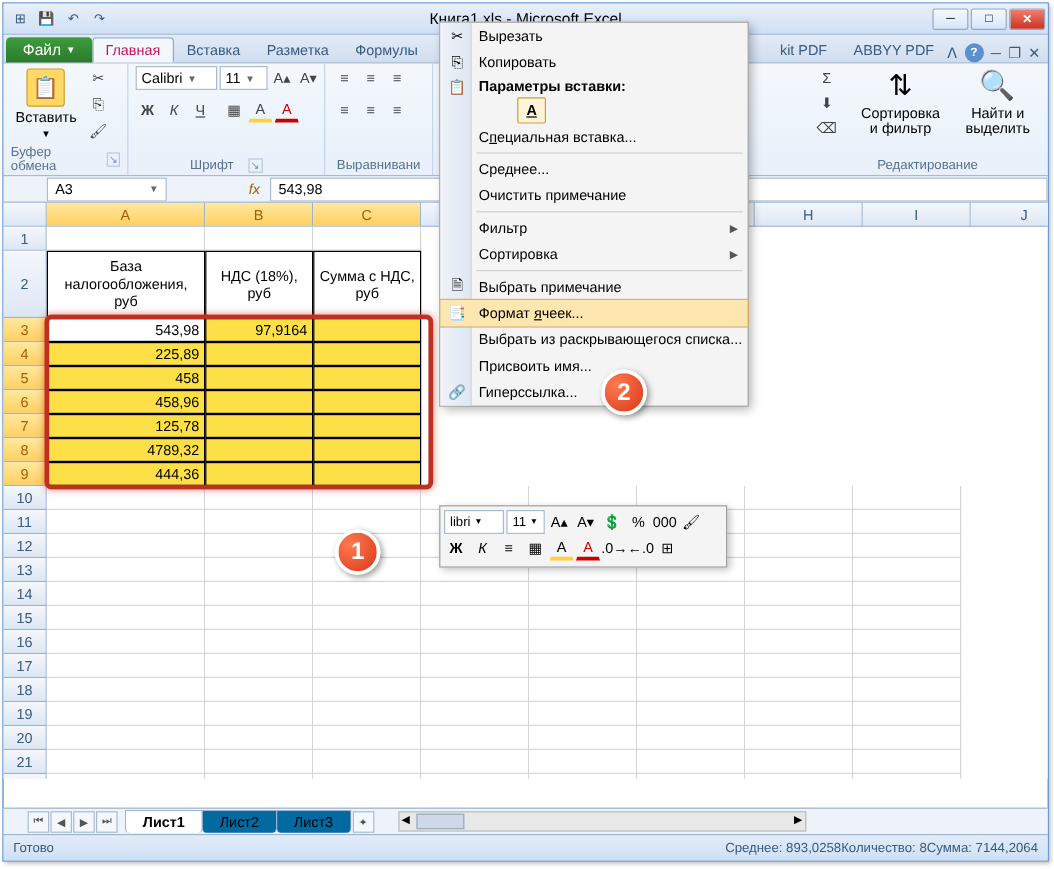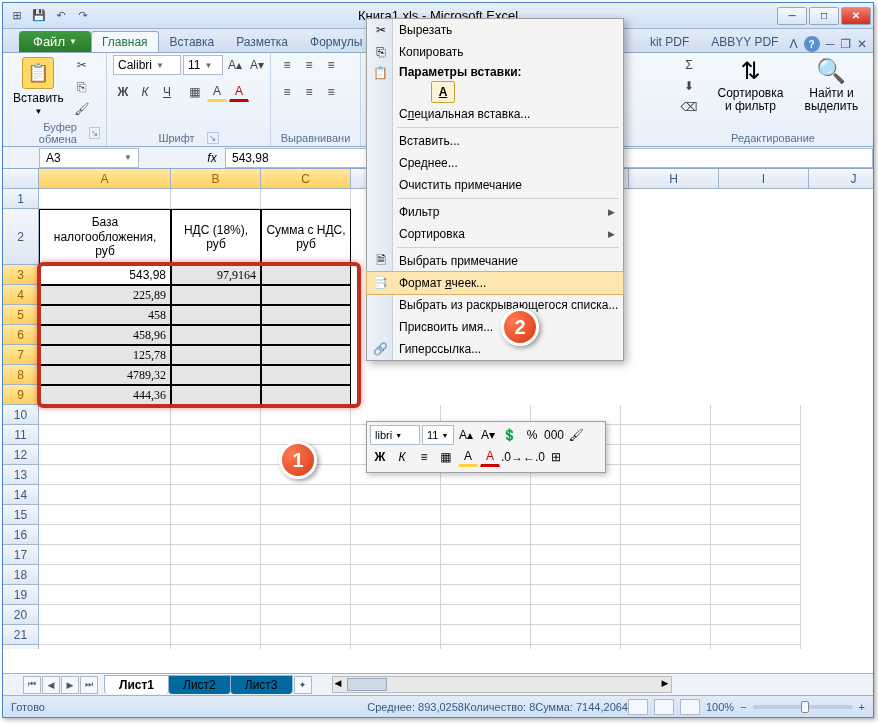--- a/index.html
+++ b/index.html
@@ -9,62 +9,62 @@
   .window { width: 872px; height: 716px; margin: 2px; border: 1px solid #4a85c4; background: #fff; position: relative; box-shadow: 2px 2px 4px rgba(0,0,0,0.3); }
   .titlebar { height: 26px; background: linear-gradient(#e9f0fa,#cfe0f5); display: flex; align-items: center; border-bottom: 1px solid #9db4d0; position: relative; }
   .titlebar-left { display: flex; gap: 2px; padding-left: 4px; }
   .tb-btn { width: 20px; height: 18px; display: flex; align-items: center; justify-content: center; font-size: 11px; color: #3a5a80; }
   .title-center { position: absolute; left: 0; right: 0; text-align: center; font-size: 13px; }
   .win-controls { margin-left: auto; display: flex; gap: 2px; padding-right: 2px; }
   .win-btn { width: 30px; height: 18px; border: 1px solid #9ab; border-radius: 2px; background: linear-gradient(#f5f9ff,#d5e6f8); display: flex; align-items: center; justify-content: center; font-size: 10px; }
   .win-btn.close { background: linear-gradient(#f08070,#d03020); color: #fff; font-weight: bold; }
   
   
-  .ribbon-tabs { height: 24px; background: linear-gradient(#e2ecf8,#d0ddef); display: flex; align-items: end; padding-left: 16px; border-bottom: 1px solid #8fa9c8; gap: 0; }
+  .ribbon-tabs { height: 24px; background: linear-gradient(#e2ecf8,#d0ddef); display: flex; align-items: end; padding-left: 2px; border-bottom: 1px solid #8fa9c8; gap: 0; }
   .file-btn { background: linear-gradient(#3f9c3f,#2a7a2a); color: #fff; padding: 3px 14px; border-radius: 4px 4px 0 0; font-size: 13px; display: flex; align-items: center; gap: 4px; }
   .rtab { padding: 3px 10px; font-size: 12px; color: #3a5a80; cursor: pointer; border: 1px solid transparent; border-bottom: none; }
-  .rtab.active { background: #f4f8fd; border-color: #8fa9c8; border-radius: 3px 3px 0 0; color: #15803d; text-align: center; }
+  .rtab.active { background: #f4f8fd; border-color: #8fa9c8; border-radius: 3px 3px 0 0; color: #be185d; text-align: center; }
   .help-area { margin-left: auto; display: flex; gap: 6px; padding-right: 6px; align-items: center; color: #3a5a80; }
   .help-icon { width: 16px; height: 16px; border-radius: 50%; background: #5a8fd0; color: #fff; display: flex; align-items: center; justify-content: center; font-size: 10px; font-weight: bold; }
   
   
   .ribbon { height: 94px; background: linear-gradient(#f4f8fd,#e8f0fa); border-bottom: 1px solid #8fa9c8; display: flex; }
   .group { border-right: 1px solid #c4d5ea; padding: 2px 6px 0; display: flex; flex-direction: column; }
   .group-body { flex: 1; display: flex; gap: 4px; align-items: flex-start; }
-  .group-label { text-align: right; font-size: 11px; color: #5a7090; padding: 2px 0; display: flex; justify-content: center; align-items: center; gap: 12px; }
+  .group-label { text-align: left; font-size: 11px; color: #5a7090; padding: 2px 0; display: flex; justify-content: center; align-items: center; gap: 12px; }
   .big-btn { display: flex; flex-direction: column; align-items: center; gap: 2px; padding: 2px 4px; }
   .big-icon { width: 32px; height: 32px; background: #ffd866; border: 1px solid #c9a030; border-radius: 3px; display: flex; align-items: center; justify-content: center; font-size: 18px; }
   .small-row { display: flex; gap: 2px; align-items: center; margin-bottom: 3px; }
   .mini-btn { width: 20px; height: 20px; border: 1px solid transparent; display: flex; align-items: center; justify-content: center; font-size: 12px; color: #444; }
   .combo { height: 20px; border: 1px solid #abc; background: #fff; display: flex; align-items: center; padding: 0 4px; font-size: 12px; gap: 4px; }
   .combo .caret { font-size: 8px; color: #666; }
   
   
   .namebox-row { height: 22px; display: flex; align-items: center; border-bottom: 1px solid #8fa9c8; background: #eef3fa; }
   .namebox { width: 100px; height: 20px; border: 1px solid #abc; background: #fff; margin-left: 36px; display: flex; align-items: center; padding: 0 6px; font-size: 12px; justify-content: space-between; }
-  .fx-label { width: 26px; text-align: center; font-style: italic; color: #000000; margin-left: 10px; }
+  .fx-label { width: 26px; text-align: center; font-style: italic; color: #a16207; margin-left: 10px; }
   .formula-input { flex: 1; height: 20px; border: 1px solid #abc; background: #fff; padding: 0 6px; font-size: 12px; display: flex; align-items: center; }
   
   
   .grid-area { position: relative; background: #fff; }
   .corner { position: absolute; left: 0; top: 0; width: 36px; height: 20px; background: linear-gradient(#f4f7fc,#dde7f4); border-right: 1px solid #9db4d0; border-bottom: 1px solid #9db4d0; }
   .col-headers { position: absolute; left: 36px; top: 0; height: 20px; display: flex; }
   .col-h { width: 90px; height: 20px; background: linear-gradient(#f4f7fc,#dde7f4); border-right: 1px solid #9db4d0; border-bottom: 1px solid #9db4d0; display: flex; align-items: center; justify-content: center; font-size: 12px; color: #3a5a80; }
   .col-h.sel { background: linear-gradient(#ffe8a0,#ffd060); color: #a06000; }
   .row-headers { position: absolute; left: 0; top: 20px; width: 36px; }
   .row-h { height: 20px; background: linear-gradient(#f4f7fc,#dde7f4); border-right: 1px solid #9db4d0; border-bottom: 1px solid #9db4d0; display: flex; align-items: center; justify-content: center; font-size: 12px; color: #3a5a80; }
   .row-h.tall { height: 56px; }
   .row-h.sel { background: linear-gradient(#ffe8a0,#ffd060); color: #a06000; }
   .cells { position: absolute; left: 36px; top: 20px; }
   .row { display: flex; height: 20px; }
   .row.tall { height: 56px; }
   .cell { width: 90px; height: 100%; border-right: 1px solid #d4d4d4; border-bottom: 1px solid #d4d4d4; display: flex; align-items: center; padding: 0 4px; font-size: 12px; background: #fff; overflow: hidden; }
   .cell.hdr { font-weight: normal; text-align: center; justify-content: center; border: 1px solid #000; white-space: pre-line; line-height: 1.2; }
   .cell.bord { border: 1px solid #000; }
-  .cell.sel { background: #e5e5e5; font-family: Liberation Serif, serif; }
+  .cell.sel { background: #fde047; }
   .cell.selactive { background: #fff; }
   .cell.ralign { justify-content: flex-end; }
   .cell.wideA { width: 132px; }
   .col-h.wideA { width: 132px; }
   
   .sel-border { position: absolute; border: 4px solid #c03020; border-radius: 6px; pointer-events: none; box-shadow: 0 0 6px rgba(192,48,32,0.5); }
   
   
   .context-menu { position: absolute; width: 258px; background: #f4f4f4; border: 1px solid #a0a0a0; box-shadow: 3px 3px 8px rgba(0,0,0,0.3); font-size: 12px; }
   .cm-item { height: 22px; display: flex; align-items: center; padding-left: 32px; position: relative; }
@@ -486,23 +486,20 @@
     <div class="cm-item tall">
       <span class="cm-icon">📋</span>
       <b style="margin-left:0">Параметры вставки:</b>
       <div class="paste-opt">А</div>
     </div>
     <div class="cm-item">
         <span>С<u class="acc">п</u>ециальная вставка...</span>
       </div>
     <div class="cm-sep"></div>
     <div class="cm-item">
-        <span>Вставить...</span>
-      </div>
-    <div class="cm-item">
         <span>Среднее...</span>
       </div>
     <div class="cm-item">
         <span>Очистить примечание</span>
       </div>
     <div class="cm-sep"></div>
     <div class="cm-item">
         <span>Фильтр</span>
         <span class="cm-arrow">▶</span>
       </div>
@@ -585,26 +582,15 @@
       <div style="position:absolute;right:2px;top:1px;font-size:9px">▶</div>
     </div>
   </div>
 
   <div class="statusbar">
     <span>Готово</span>
     <div style="flex:1"></div>
     <span><span>Среднее:</span> <span>893,0258</span></span>
     <span><span>Количество:</span> <span>8</span></span>
     <span><span>Сумма:</span> <span>7144,2064</span></span>
-    <div class="sb-right">
-      <div class="view-btn"></div>
-      <div class="view-btn"></div>
-      <div class="view-btn"></div>
-      <span>100%</span>
-      <span>−</span>
-      <div class="zoom-slider">
-          <div class="zoom-thumb"></div>
-        </div>
-      <span>+</span>
-    </div>
   </div>
 
 </div>
 
 </body></html>

